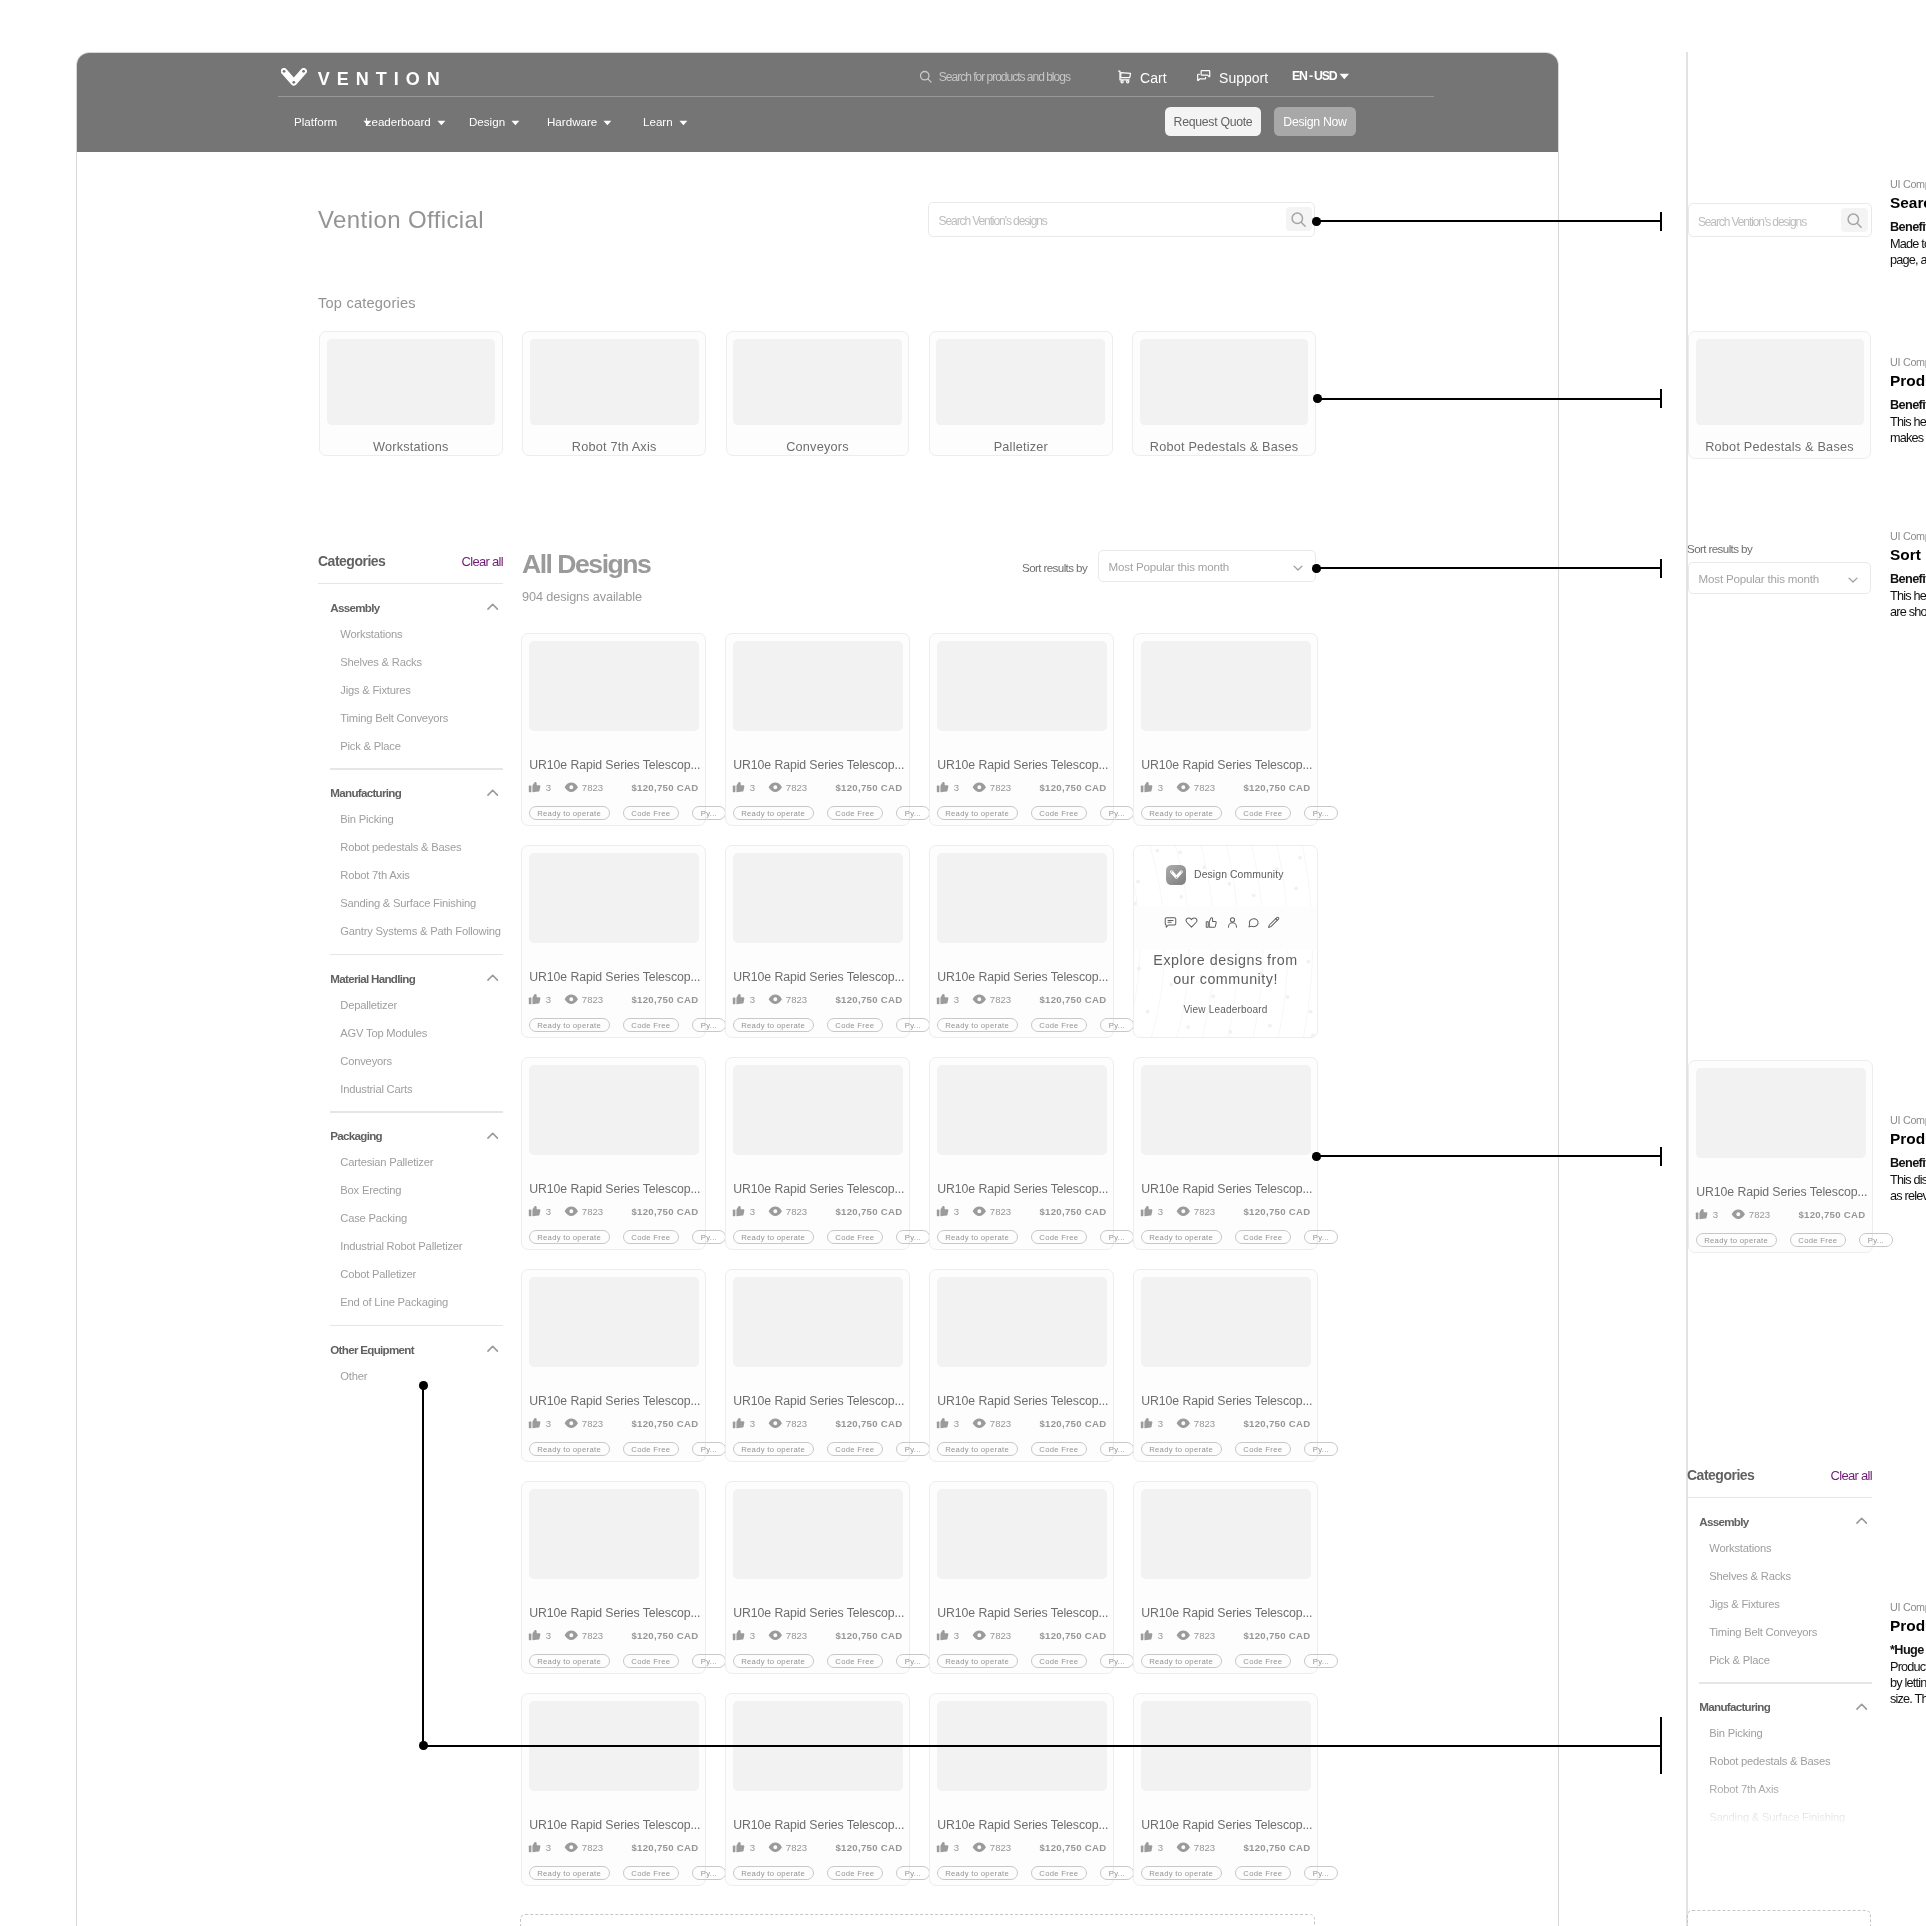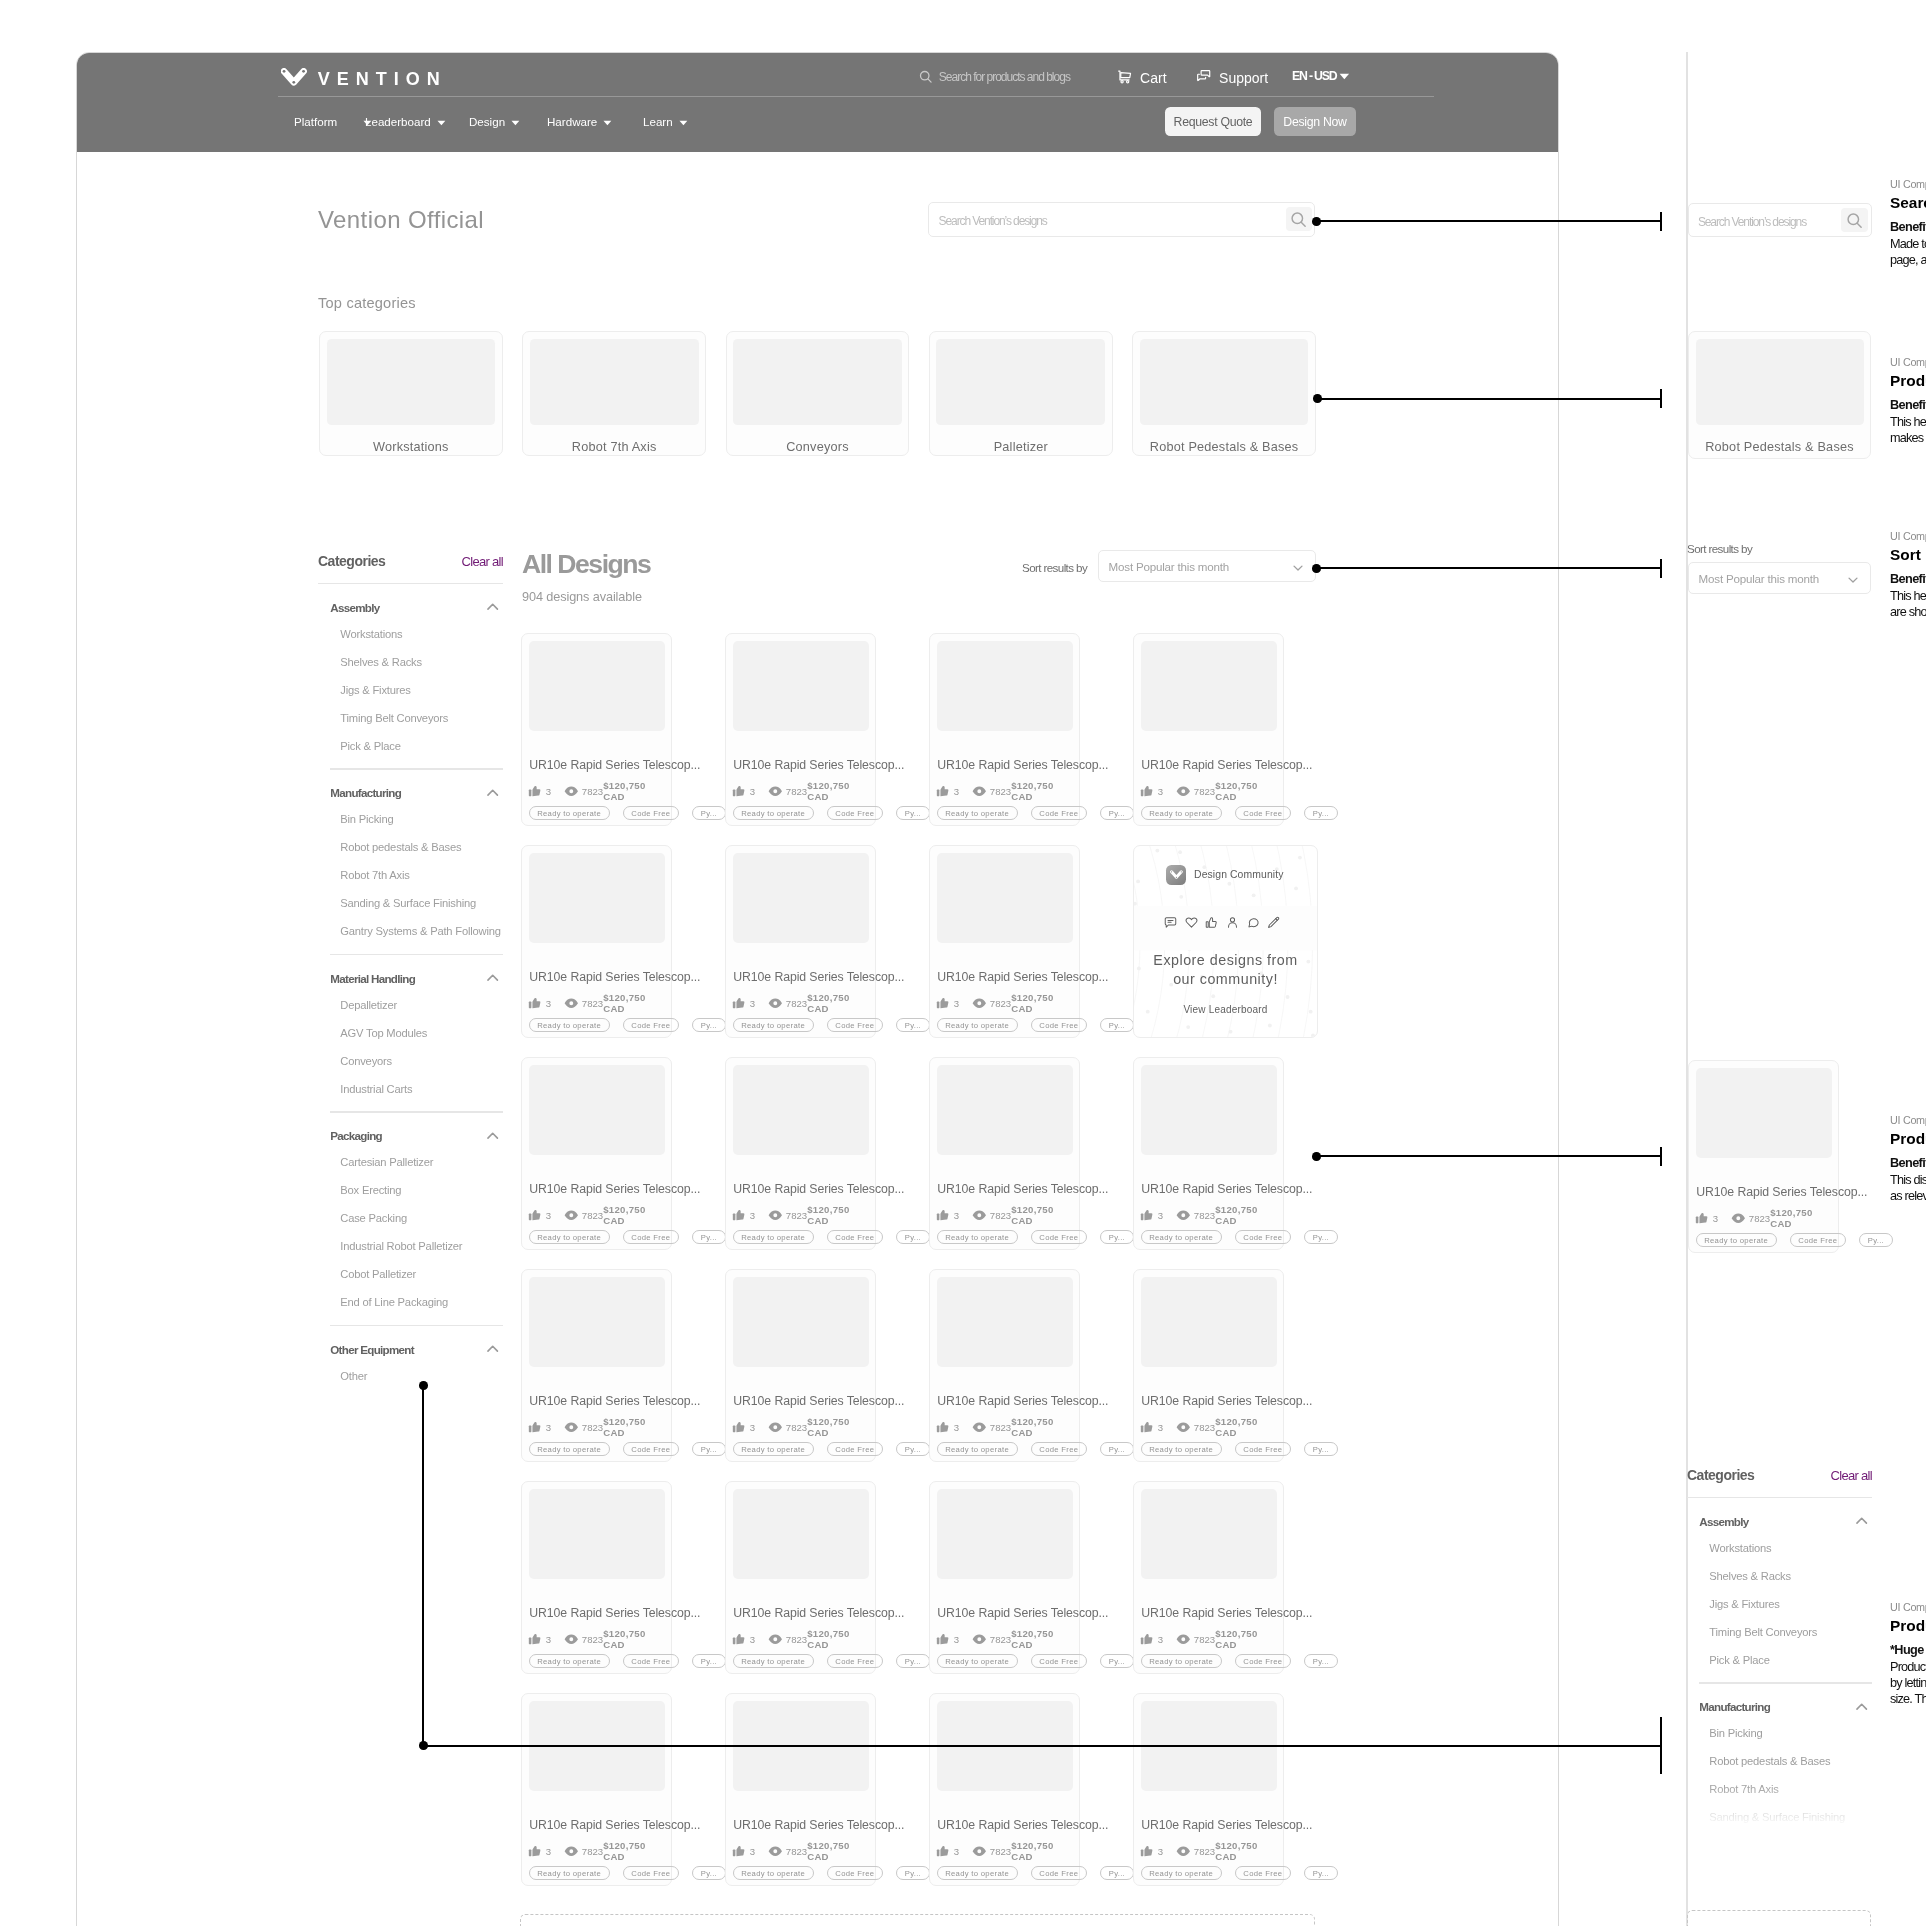--- a/index.html
+++ b/index.html
@@ -62,21 +62,21 @@
   .res-c{position:absolute;left:445px;top:537px;font-size:12.7px;color:#9a9a9a;letter-spacing:-0.1px;}
   .sort-lbl{position:absolute;left:945px;top:508px;font-size:11.6px;color:#6f6f6f;letter-spacing:-0.6px;}
   .sort-box{position:absolute;left:1021px;top:497px;width:218px;height:32px;border:1.2px solid #e9e9e9;border-radius:5px;
             box-sizing:border-box;}
   .sort-box .v{position:absolute;left:9.6px;top:9.2px;font-size:11.6px;color:#a3a3a3;letter-spacing:-0.2px;}
   .sort-box .chev{position:absolute;right:9.6px;top:9.6px;line-height:0;}
 
   
   .pgrid{position:absolute;left:444px;top:580px;width:795px;display:grid;grid-template-columns:repeat(4,185px);
          grid-auto-rows:193px;column-gap:19px;row-gap:19px;}
-  .pcard{position:relative;width:151px;height:193px;border:1.2px solid #ededed;border-radius:7px;box-sizing:border-box;background:#fdfdfd;}
+  .pcard{position:relative;width:185px;height:193px;border:1.2px solid #ededed;border-radius:7px;box-sizing:border-box;background:#fdfdfd;}
   .pcard .ph{position:absolute;left:6.5px;top:6.5px;right:6.5px;height:90px;background:#f2f2f2;border-radius:5px;}
   .pcard .nm{position:absolute;left:7.3px;top:124px;font-size:12.3px;color:#6e6e6e;white-space:nowrap;letter-spacing:-0.1px;}
   .pcard .meta{position:absolute;left:6.2px;right:6.5px;top:146px;display:flex;align-items:center;font-size:9.6px;color:#969696;}
   .pcard .meta .g{display:flex;align-items:center;gap:3.5px;}
   .pcard .meta .g2{margin-left:12.7px;}
   .pcard .meta .price{margin-left:auto;font-weight:700;font-size:9.6px;color:#969696;letter-spacing:0.3px;}
   .pcard .meta svg{display:block;}
   .pcard .tags{position:absolute;left:6.5px;right:3.9px;top:172px;display:flex;gap:13px;}
   .tag{border:0.8px solid #c8c8c8;border-radius:385px;height:14.3px;display:flex;align-items:center;padding:0 7.7px;
        font-size:7.7px;color:#949494;box-sizing:border-box;white-space:nowrap;letter-spacing:0.3px;}

